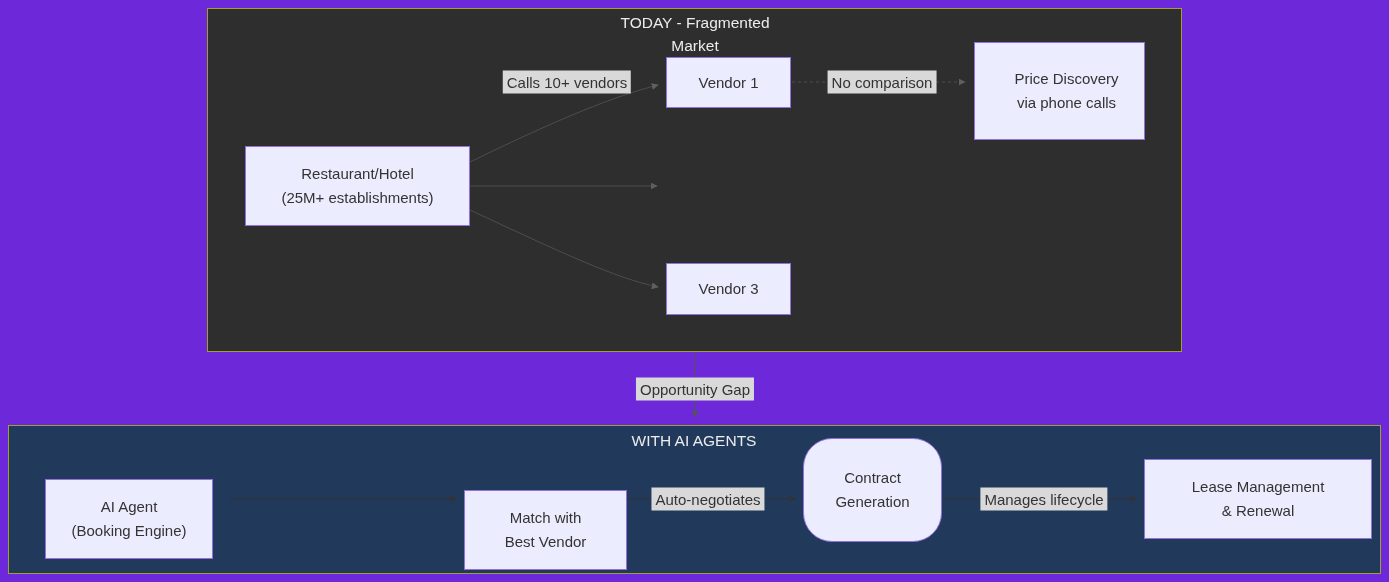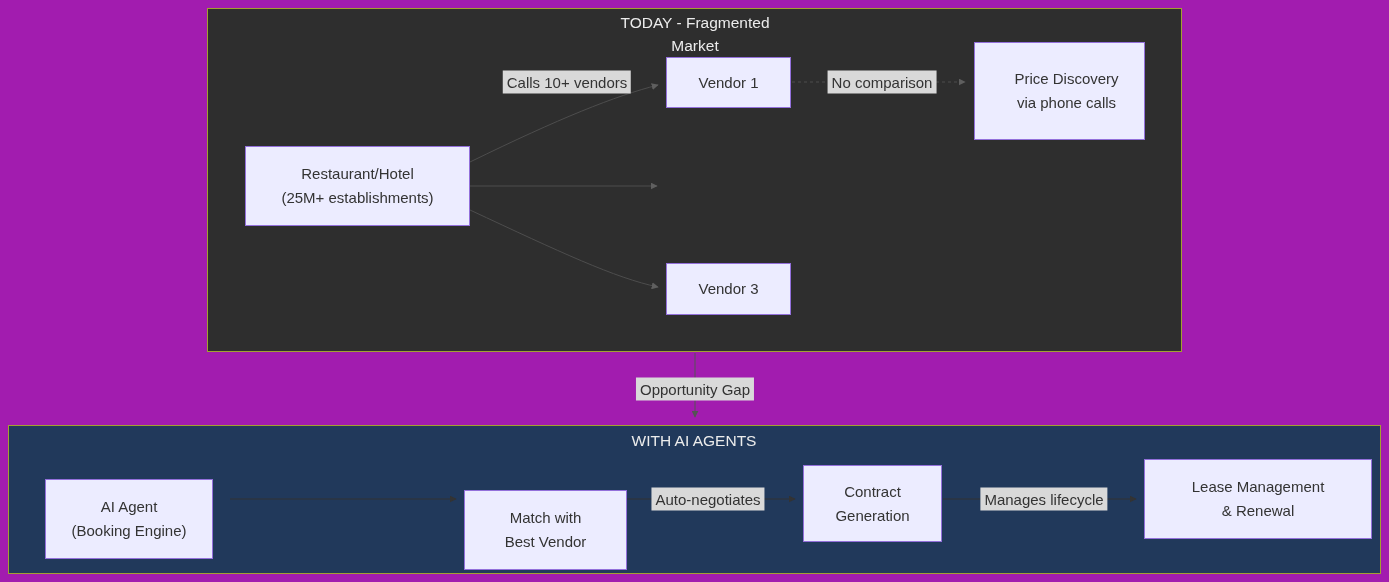--- a/index.html
+++ b/index.html
@@ -7,21 +7,21 @@
     --today_bg:#2e2e2e;
     --agents_bg:#21395b;
     --node_fill:#ececff;
     --node_border:#9370db;
     --label_bg:#d9d9d9;
     --node_text:#333333;
     --title_text:#ececec;
   }
   html,body{margin:0;padding:0;background:#000;}
   #canvas{
-    position:relative;width:1389px;height:582px;background:#a21caf;
+    position:relative;width:1389px;height:582px;background:#6d28d9;
     font-family:"Liberation Sans", sans-serif;overflow:hidden;
   }
   .subgraph{position:absolute;box-sizing:border-box;border:1px solid var(--frame_border);z-index:0;}
   #today-box{left:207px;top:8px;width:975px;height:344px;background:var(--today_bg);}
   #agents-box{left:8px;top:425px;width:1373px;height:149px;background:var(--agents_bg);}
   .sgtitle{
     position:absolute;z-index:2;color:var(--title_text);
     font-size:15.5px;line-height:23px;text-align:center;font-weight:400;
   }
   #today-title{left:695px;top:11px;width:185px;transform:translateX(-50%);}
@@ -33,21 +33,21 @@
     display:flex;align-items:center;justify-content:center;
     text-align:center;white-space:pre-line;
   }
   #node-customer{left:245px;top:146px;width:225px;height:80px;}
   #node-vendor1{left:666px;top:57px;width:125px;height:51px;text-align:right;}
   #node-vendor2{left:666px;top:160px;width:125px;height:52px;}
   #node-vendor3{left:666px;top:263px;width:125px;height:52px;}
   #node-price{left:974px;top:42px;width:171px;height:98px;padding-left:14px;}
   #node-ai-agent{left:45px;top:459px;width:168px;height:80px;margin-top:20px;}
   #node-match{left:464px;top:459px;width:163px;height:80px;margin-top:31px;}
-  #node-contract{left:803px;top:465px;width:139px;height:77px;}
+  #node-contract{left:803px;top:438px;width:139px;height:104px;border-radius:29px;}
   #node-lease{left:1144px;top:459px;width:228px;height:80px;}
   .elabel{
     position:absolute;z-index:2;transform:translate(-50%,-50%);
     background:var(--label_bg);color:var(--node_text);
     font-size:15px;line-height:21px;padding:1px 4px;white-space:nowrap;
   }
   #lbl-calls{left:567px;top:82px;}
   #lbl-nocomp{left:882px;top:82px;}
   #lbl-gap{left:695px;top:389px;}
   #lbl-matches{left:346px;top:499px;}

